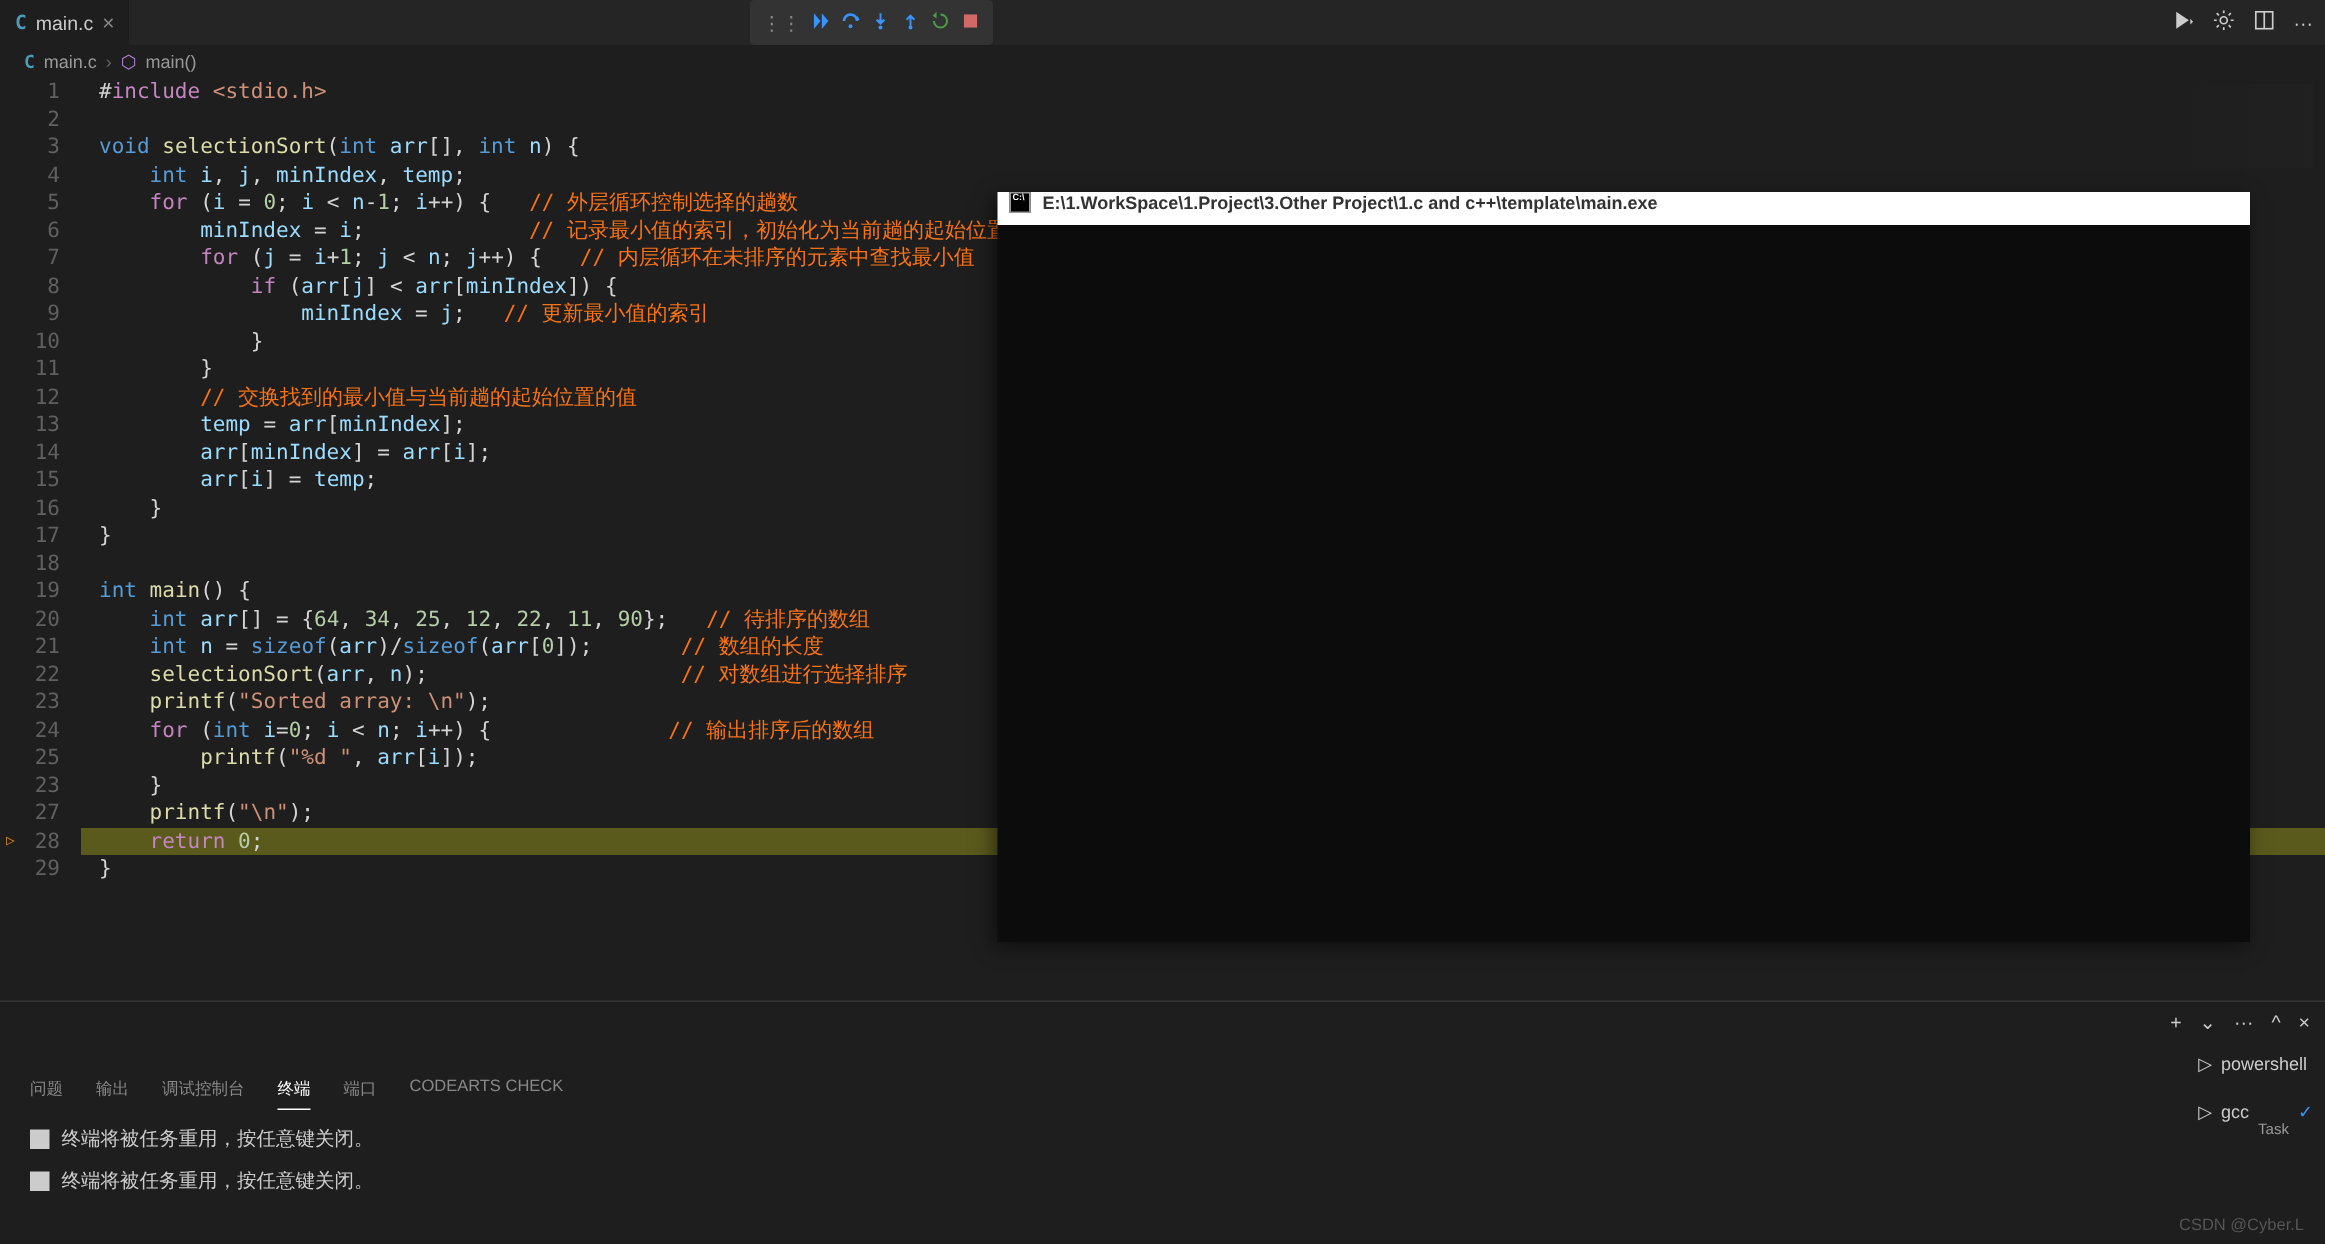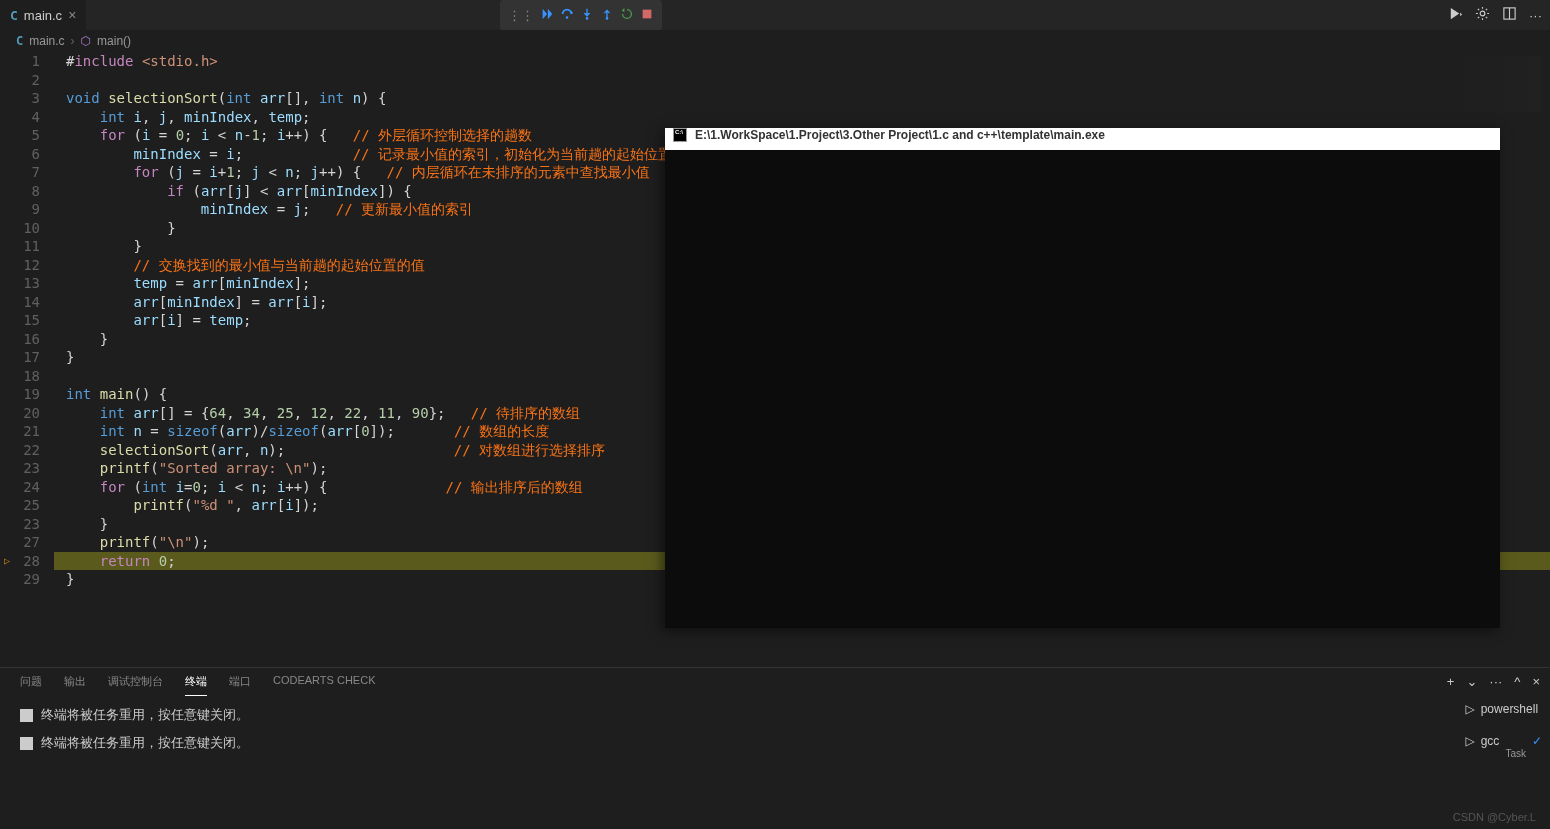--- a/index.html
+++ b/index.html
@@ -76,21 +76,21 @@
   background: linear-gradient(to right, transparent, rgba(80,80,80,0.06));
   font-size: 2px; line-height: 2px; color: #4a6a4a;
 }
 .panel {
   position: absolute; bottom: 0; left: 0; right: 0;
   height: 162px; background: #1e1e1e;
   border-top: 1px solid #333;
 }
 .panel-tabs {
   display: flex; gap: 22px; padding: 6px 20px 0;
-  font-size: 11px; color: #888;
+  font-size: 11px; color: #888; margin-top: 44px;
 }
 .panel-tabs .ptab { padding-bottom: 6px; cursor: pointer; }
 .panel-tabs .ptab.active { color: #fff; border-bottom: 1px solid #fff; }
 .panel-actions {
   position: absolute; right: 10px; top: 6px;
   display: flex; gap: 12px; align-items: center;
 }
 .terminal-side {
   position: absolute; right: 8px; top: 34px;
   display: flex; flex-direction: column; gap: 6px;

